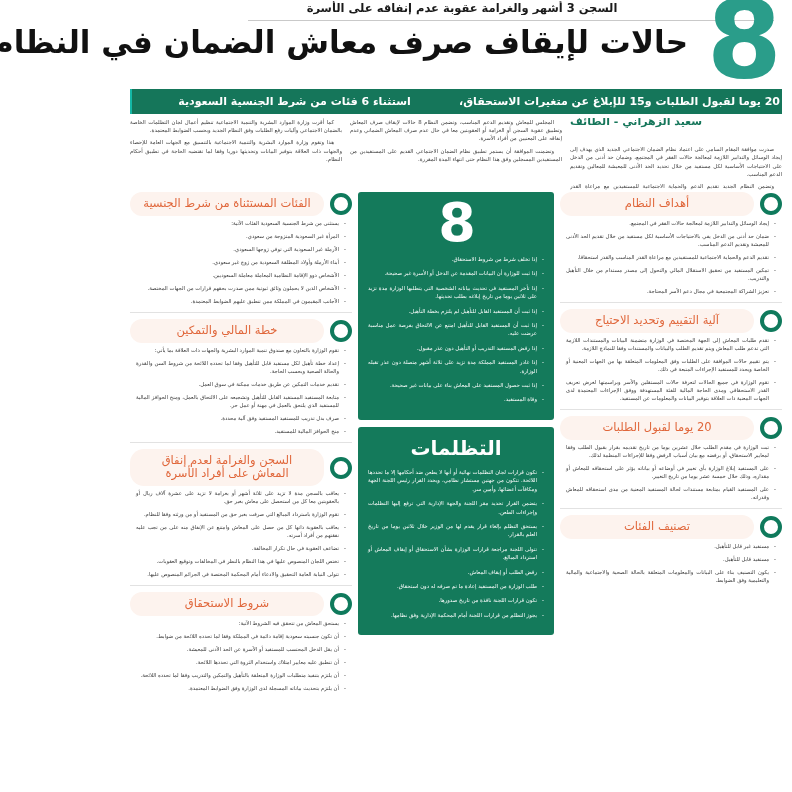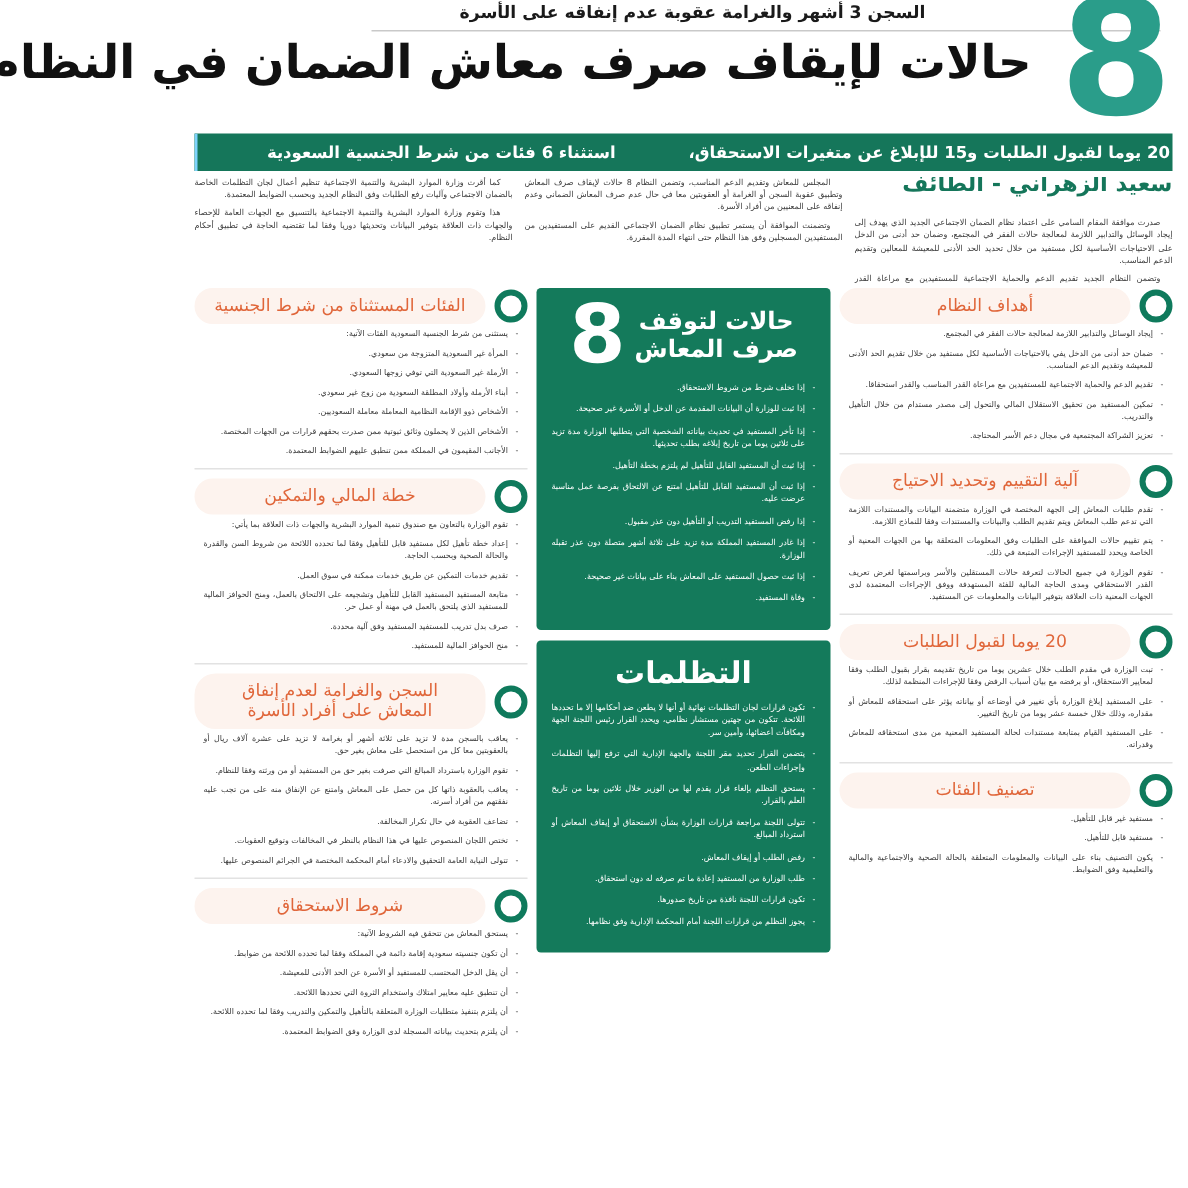--- a/index.html
+++ b/index.html
@@ -43,28 +43,28 @@
   .banner{
     display:flex;height:25px;margin:3px 2px 4px 2px;
     background:#15765a;color:#fff;overflow:hidden;
   }
   .banner .cell{
     flex:1 1 50%;
     display:flex;align-items:center;justify-content:center;
     font-size:11px;font-weight:bold;white-space:nowrap;
     padding:0 6px;overflow:hidden;letter-spacing:-0.2px;
   }
-  .banner .cell.left{border-left:2px solid #7dd3fc;}
+  .banner .cell.left{border-left:2px solid #14b8a6;}
 
   
   .intro{
     display:flex;gap:8px;margin:3px 2px 2px 2px;height:72px;overflow:hidden;
   }
   .intro .byline{
-    font-size:15px;font-weight:bold;color:#15765a;margin-bottom:19px;text-align:right;
+    font-size:11px;font-weight:bold;color:#15765a;margin-bottom:19px;text-align:left;
   }
   .intro-col{
     flex:1 1 0;
     font-size:5.4px;line-height:8.2px;color:#3d3d3d;
     text-align:justify;overflow:hidden;
   }
   .intro-col p{margin:0 0 4px 0;text-indent:8px;}
 
   
   .columns{display:flex;gap:6px;height:585px;margin:0 2px;}
@@ -227,24 +227,20 @@
           </ul>
         </div>
       </div>
 
     </div>
 
     <div class="col center">
 
       <div class="greenbox">
         <div class="gb-head">
-          <div class="gb-title">
-            <div>حالات لتوقف</div>
-            <div>صرف المعاش</div>
-          </div>
           <div class="gb-num">8</div>
         </div>
         <ul class="gb-list">
           <li>إذا تخلف شرط من شروط الاستحقاق.</li>
           <li>إذا ثبت للوزارة أن البيانات المقدمة عن الدخل أو الأسرة غير صحيحة.</li>
           <li>إذا تأخر المستفيد في تحديث بياناته الشخصية التي يتطلبها الوزارة مدة تزيد على ثلاثين يوما من تاريخ إبلاغه بطلب تحديثها.</li>
           <li>إذا ثبت أن المستفيد القابل للتأهيل لم يلتزم بخطة التأهيل.</li>
           <li>إذا ثبت أن المستفيد القابل للتأهيل امتنع عن الالتحاق بفرصة عمل مناسبة عرضت عليه.</li>
           <li>إذا رفض المستفيد التدريب أو التأهيل دون عذر مقبول.</li>
           <li>إذا غادر المستفيد المملكة مدة تزيد على ثلاثة أشهر متصلة دون عذر تقبله الوزارة.</li>

